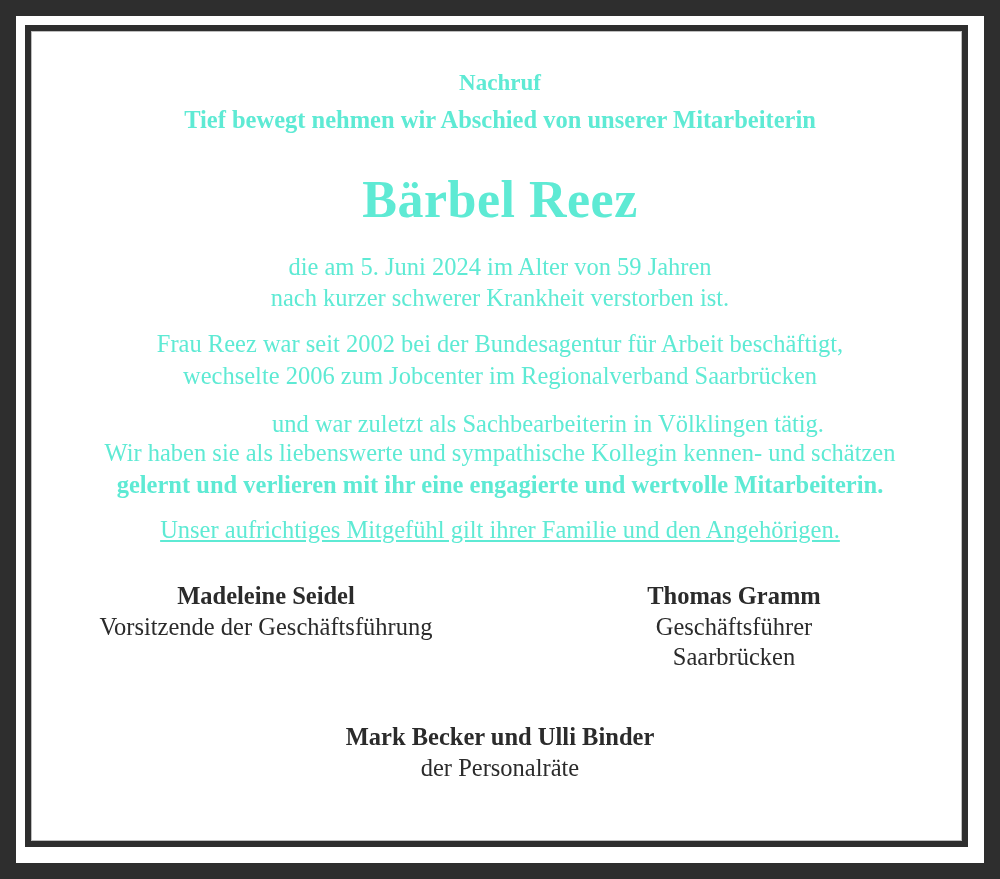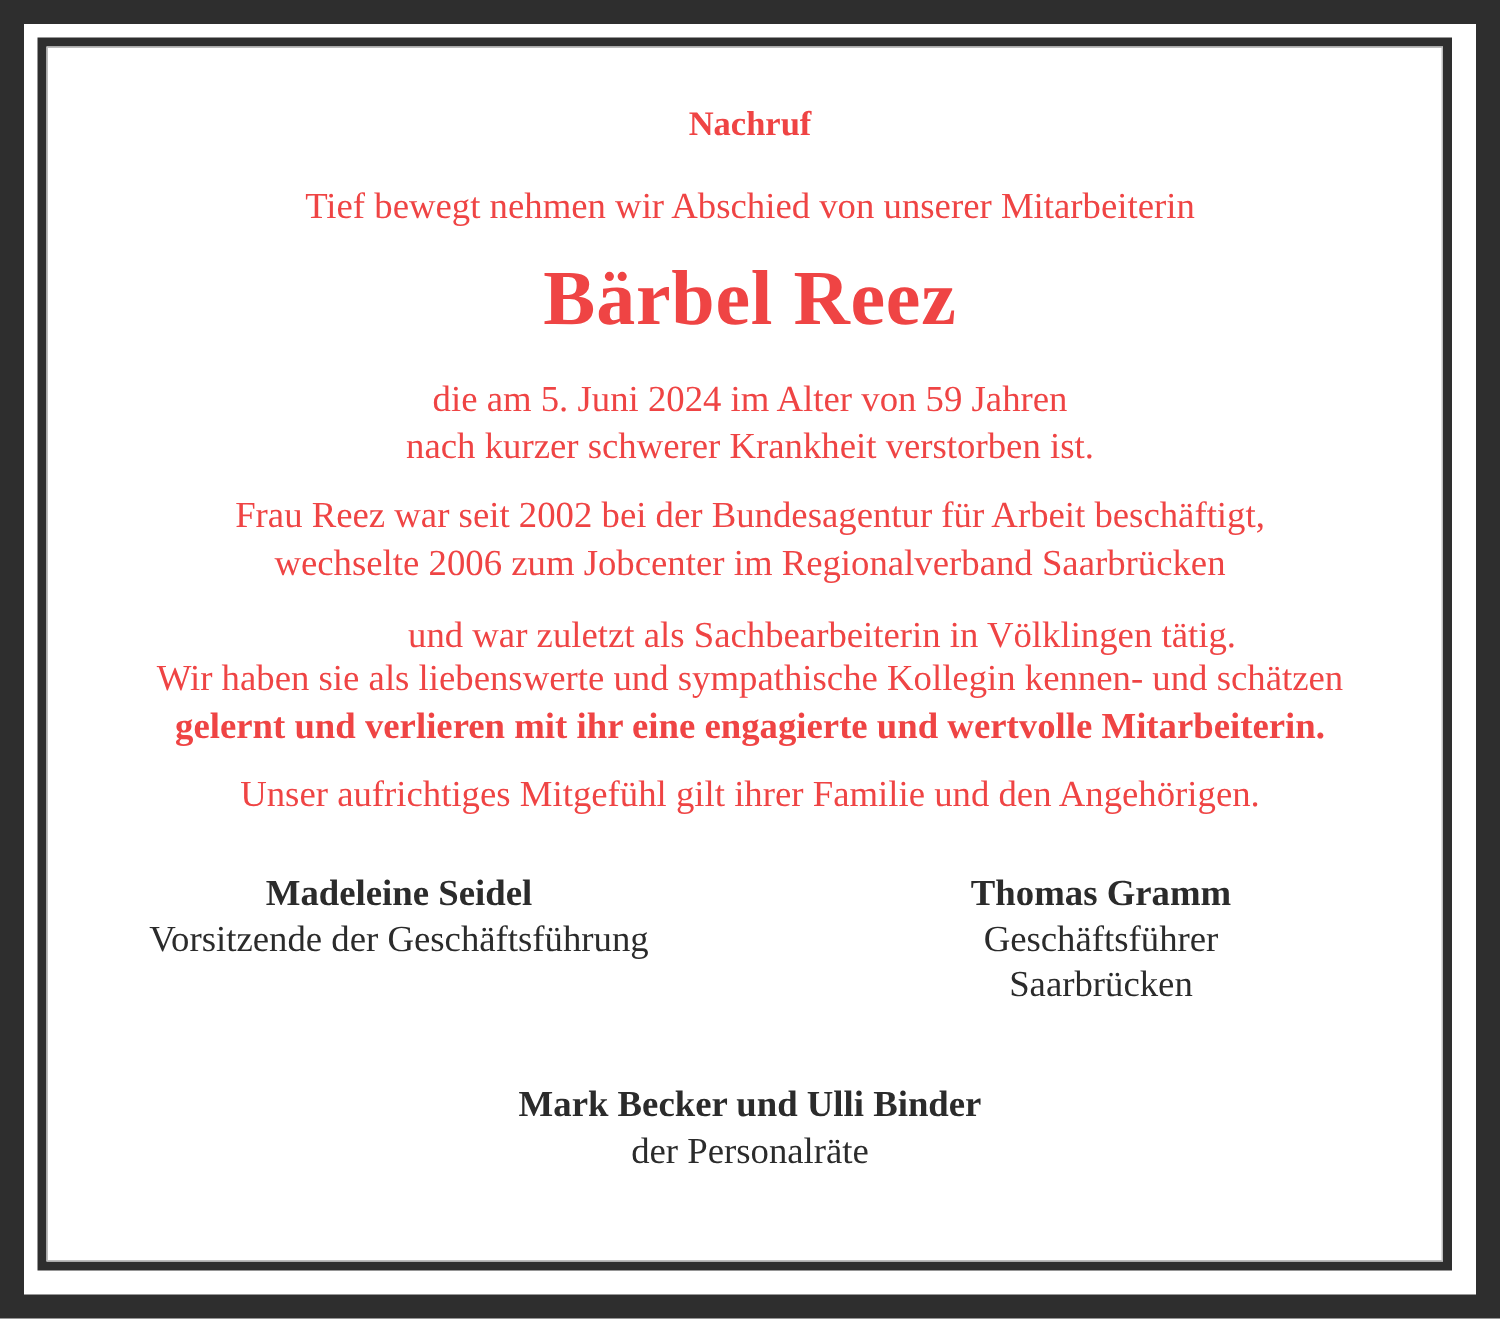--- a/index.html
+++ b/index.html
@@ -32,21 +32,21 @@
       pointer-events: none;
     }
     .line {
       position: absolute;
       left: 0; width: 1000px;
       text-align: center;
       white-space: nowrap;
       font-family: "Liberation Serif", "DejaVu Serif", serif;
       font-size: 24.5px;
       line-height: 30px;
-      color: #ef4444;
+      color: #5eead4;
     }
     .bold { font-weight: bold; }
     .title { font-size: 23px; font-weight: bold; }
     .name { font-size: 52px; font-weight: bold; line-height: 60px; letter-spacing: 0.5px; }
     .col {
       position: absolute;
       text-align: center;
       white-space: nowrap;
       font-family: Liberation Serif, serif;
       font-size: 24.5px;
@@ -55,34 +55,34 @@
     .col div { height: 30.5px; }
   </style>
 </head>
 <body>
 
 <div class="paper">
   <div class="inner-frame"></div>
 </div>
 
 <div class="line title" style="top:68px;">Nachruf</div>
-<div class="line" style="top:123px;">Tief bewegt nehmen wir Abschied von unserer Mitarbeiterin</div>
+<div class="line" style="top:105px;font-weight:bold;">Tief bewegt nehmen wir Abschied von unserer Mitarbeiterin</div>
 <div class="line name" style="top:170px;">Bärbel Reez</div>
 
 <div class="line" style="top:252px;">die am 5. Juni 2024 im Alter von 59 Jahren</div>
 <div class="line" style="top:283px;">nach kurzer schwerer Krankheit verstorben ist.</div>
 
 <div class="line" style="top:329px;">Frau Reez war seit 2002 bei der Bundesagentur für Arbeit beschäftigt,</div>
 <div class="line" style="top:361px;">wechselte 2006 zum Jobcenter im Regionalverband Saarbrücken</div>
 <div class="line" style="top:409px;padding-left:48px;">und war zuletzt als Sachbearbeiterin in Völklingen tätig.</div>
 
 <div class="line" style="top:438px;">Wir haben sie als liebenswerte und sympathische Kollegin kennen- und schätzen</div>
 <div class="line" style="top:470px;font-weight:bold;">gelernt und verlieren mit ihr eine engagierte und wertvolle Mitarbeiterin.</div>
 
-<div class="line" style="top:515px;">Unser aufrichtiges Mitgefühl gilt ihrer Familie und den Angehörigen.</div>
+<div class="line" style="top:515px;text-decoration:underline;">Unser aufrichtiges Mitgefühl gilt ihrer Familie und den Angehörigen.</div>
 
 <div class="col" style="left:56px; width:420px; top:581px;">
   <div class="bold">Madeleine Seidel</div>
   <div>Vorsitzende der Geschäftsführung</div>
 </div>
 
 <div class="col" style="left:524px; width:420px; top:581px;">
   <div class="bold">Thomas Gramm</div>
   <div>Geschäftsführer</div>
   <div>Saarbrücken</div>

